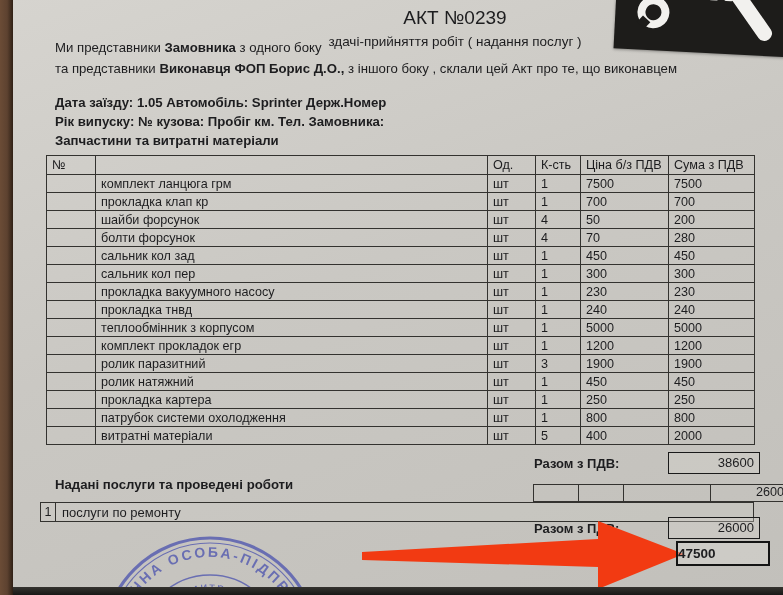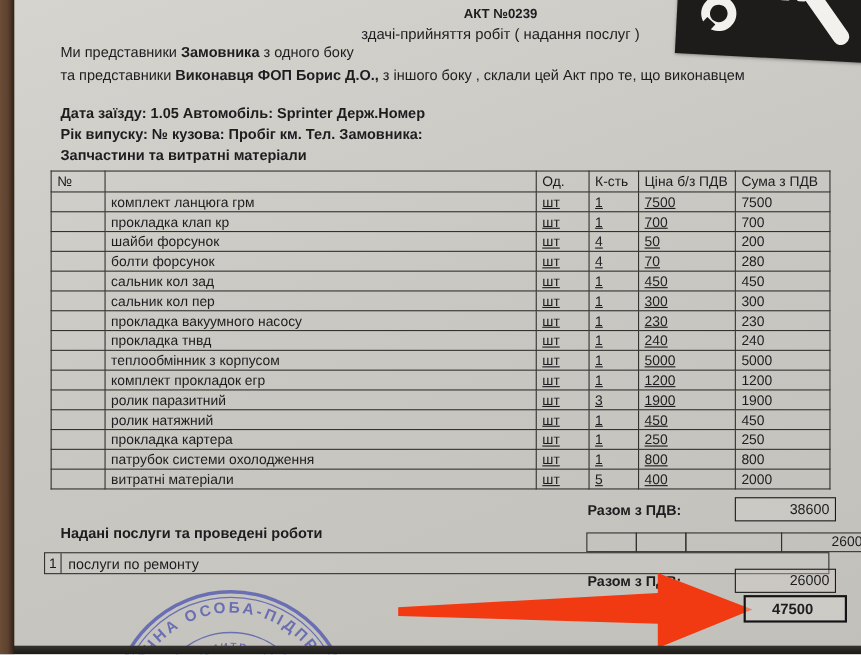--- a/index.html
+++ b/index.html
@@ -11,42 +11,42 @@
   body{font-family:"Liberation Sans","DejaVu Sans",sans-serif;color:var(--ink);}
   .photo{position:relative;width:783px;height:595px;overflow:hidden;
     background:linear-gradient(160deg,var(--paper-light) 0%,var(--paper) 45%,#c2c0bb 100%);}
   .edge-left{position:absolute;left:0;top:0;width:13px;height:595px;z-index:30;
     background:linear-gradient(90deg,#6b4c36 0%,var(--edge-brown) 55%,#2f2015 100%);}
   .edge-bottom{position:absolute;left:0;bottom:0;width:783px;height:8px;z-index:29;
     background:linear-gradient(180deg,#35332f,#191816);}
   .band{position:absolute;top:-9px;right:-14px;width:182px;height:62px;z-index:5;
     background:var(--band-black);transform:rotate(3deg);box-shadow:0 1px 3px rgba(0,0,0,.35);}
   .hdr{position:absolute;left:130px;top:4px;width:650px;text-align:center;line-height:1.45;}
-  .hdr .t1{font-weight:700;font-size:12px;}
+  .hdr .t1{font-weight:400;font-size:19px;}
   .hdr .t2{font-size:13.5px;}
   .pline{position:absolute;left:55px;width:660px;font-size:13.2px;white-space:nowrap;}
   .b{font-weight:700;}
   table.parts{position:absolute;left:46px;top:155px;width:708px;border-collapse:collapse;table-layout:fixed;}
   table.parts th,table.parts td{border:1px solid var(--line);font-size:12.6px;font-weight:400;
     padding:0 5px;height:18px;overflow:hidden;white-space:nowrap;text-align:left;vertical-align:middle;}
   table.parts thead th{height:19px;}
-  td.c,th.c{text-align:center;text-decoration:underline;}
+  td.c,th.c{text-align:center;}
   td.r,th.r{text-align:right;}
   .tot-label{position:absolute;width:130px;text-align:left;font-size:13px;font-weight:600;}
   .tot-box{position:absolute;width:92px;height:22px;border:1.5px solid #1a1a1a;font-size:13px;
     text-align:right;padding:2px 5px 0 0;background:rgba(214,212,207,.35);}
   .svc-frag{position:absolute;left:534px;top:484px;display:flex;height:18px;}
   .svc-frag .cell{border:1px solid var(--line);margin-left:-1px;font-size:12.6px;text-align:right;padding:0 4px;}
   .svc-row{position:absolute;left:40px;top:502px;width:714px;height:20px;border:1px solid var(--line);
     display:flex;align-items:center;font-size:13px;background:rgba(214,212,207,.15);}
   .svc-row .num{width:15px;text-align:center;border-right:1px solid var(--line);height:100%;
     display:flex;align-items:center;justify-content:center;font-size:12.6px;}
   .svc-row .nm{padding-left:6px;}
   .grand-box{position:absolute;left:676px;top:541px;width:94px;height:25px;border:2px solid #141414;
-    font-size:13.5px;font-weight:600;text-align:center;padding:3px 5px 0 0;z-index:12;
+    font-size:13.5px;font-weight:600;text-align:left;padding:3px 5px 0 0;z-index:12;
     background:rgba(218,216,211,.45);}
   svg.arrow{position:absolute;left:358px;top:508px;z-index:11;}
   svg.stamp{position:absolute;left:85px;top:521px;z-index:8;opacity:.88;}
 </style>
 </head>
 <body>
 
 <div class="photo">
 
   <div class="band">

